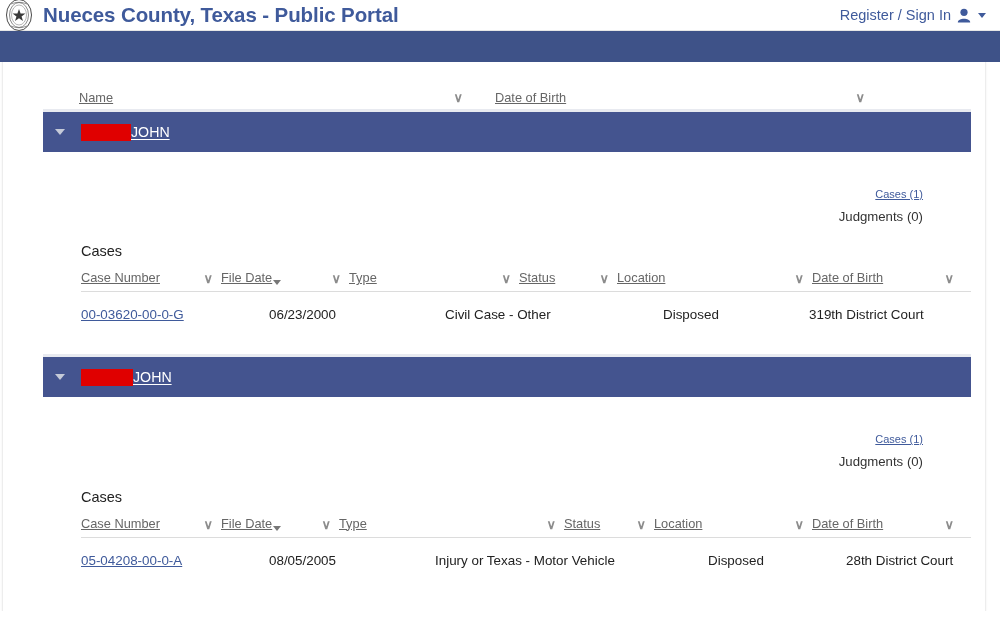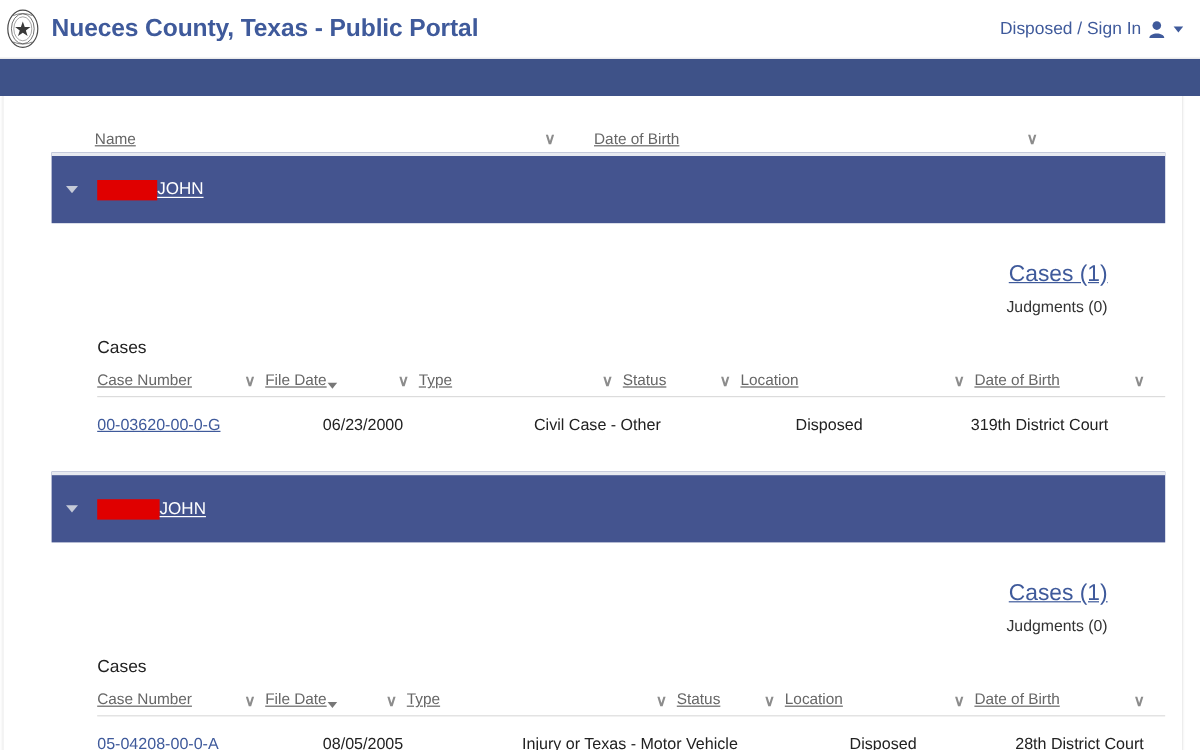--- a/index.html
+++ b/index.html
@@ -8,21 +8,21 @@
     width: 1000px;
     height: 625px;
     overflow: hidden;
     background: #ffffff;
     font-family: "Liberation Sans", sans-serif;
   }
 
   
   .topbar {
     position: relative;
-    height: 49px;
+    height: 31px;
     background: #ffffff;
     display: flex;
     align-items: center;
     padding: 0 14px 0 4px;
     border-bottom: 1px solid #e6e6e6;
   }
   .brand {
     display: flex;
     align-items: center;
     gap: 9px;
@@ -112,21 +112,21 @@
     cursor: pointer;
     user-select: none;
   }
   .mh-col .chev { position: absolute; }
   .mh-col.name .chev { right: 0px; }
   .mh-col.dob  .chev { right: 38px; }
 
   
   .person-row {
     margin: 0 14px 0 40px;
-    height: 59px;
+    height: 43px;
     background: #44548f;
     border-top: 3px solid #e8eaf0;
     display: flex;
     align-items: center;
     padding-left: 6px;
     cursor: pointer;
   }
   .tri-toggle {
     width: 0; height: 0;
     border-left: 5px solid transparent;
@@ -156,21 +156,21 @@
   
   .person-body { padding: 0 14px 0 40px; }
 
   .counts {
     text-align: right;
     padding-top: 28px;
     padding-right: 48px;
     line-height: 1.62;
   }
   .counts a {
-    font-size: 19px;
+    font-size: 11px;
     color: #3f5a9b;
     text-decoration: underline;
     cursor: pointer;
   }
   .counts .judg {
     font-size: 13.2px;
     color: #333;
     display: block;
   }
 
@@ -249,21 +249,21 @@
       <ellipse cx="30" cy="34" rx="19" ry="25" fill="#ffffff" stroke="#5a5a5a" stroke-width="1.4"></ellipse>
       <ellipse cx="30" cy="34" rx="15" ry="20" fill="#ffffff" stroke="#6a6a6a" stroke-width="1"></ellipse>
       <polygon points="30,22 33.2,31.2 42.8,31.2 35.1,37 38,46 30,40.6 22,46 24.9,37 17.2,31.2 26.8,31.2" fill="#3a3a3a"></polygon>
       <path d="M14 12 q16 -7 32 0" fill="none" stroke="#5a5a5a" stroke-width="1.2"></path>
       <path d="M14 56 q16 7 32 0" fill="none" stroke="#5a5a5a" stroke-width="1.2"></path>
     </svg>
     <div class="brand-title">Nueces County, Texas - Public Portal</div>
   </div>
 
   <div class="topbar-right">
-    <span class="label">Disposed / Sign In</span>
+    <span class="label">Register / Sign In</span>
     <svg width="14" height="15" viewBox="0 0 14 15">
       <circle cx="7" cy="4.3" r="3.6" fill="#3f5a9b"></circle>
       <path d="M0.8 14.6 C0.8 9.6 13.2 9.6 13.2 14.6 Z" fill="#3f5a9b"></path>
     </svg>
     <span class="caret-down"></span>
   </div>
 </div>
 
 <div class="navband"></div>
 

